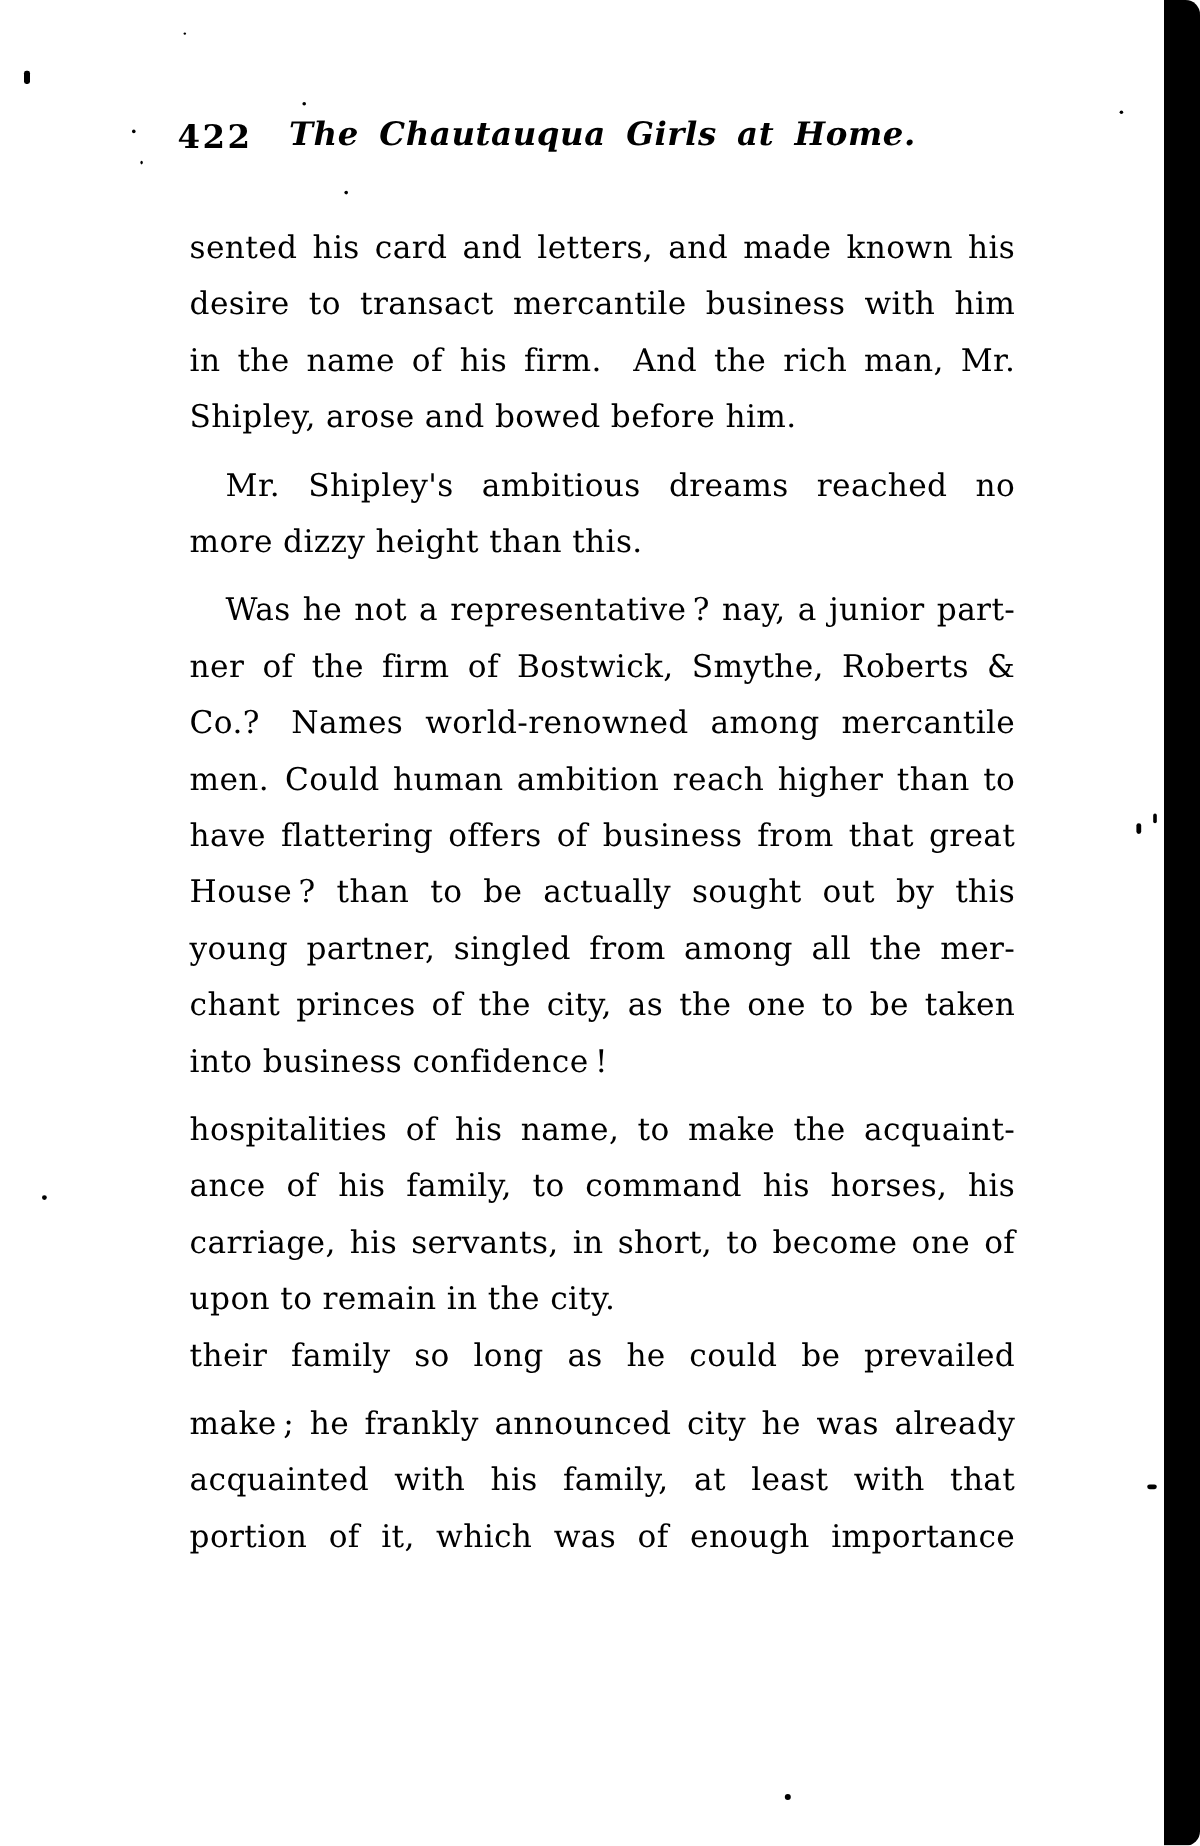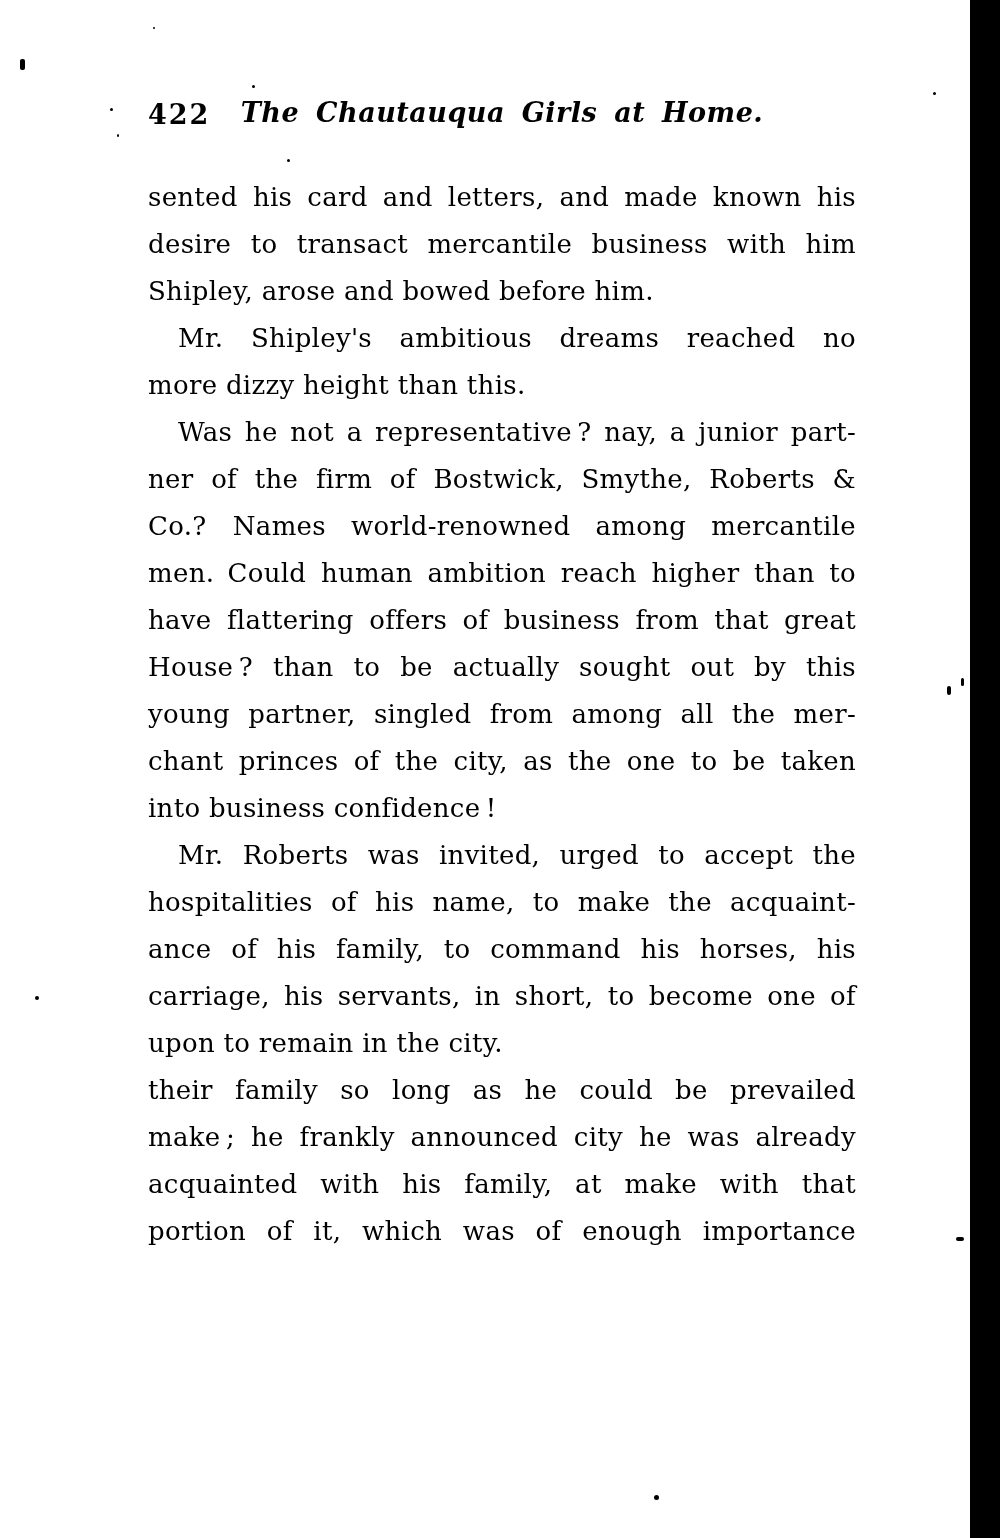--- a/index.html
+++ b/index.html
@@ -3,35 +3,35 @@
 <meta charset="utf-8">
 <style>
   html,body{margin:0;padding:0;}
   body{
     width:1000px;height:1538px;
     background:#ffffff;
     font-family:"DejaVu Serif", serif;
     color:#000000;
     position:relative;
   }
-  .page{position:absolute;inset:0;background:#ffffff;overflow:hidden;}
+  .page{position:absolute;inset:0;background:#ffffff;overflow:hidden;border-radius:12px;}
 
   .running-head{position:absolute;top:97px;left:148px;width:708px;height:38px;}
   .pagenum{
     position:absolute;left:0;top:2px;
     font-size:27px;font-weight:bold;letter-spacing:2px;
   }
   .title{
     display:block;text-align:center;
     font-style:italic;font-weight:bold;
     font-size:27px;word-spacing:7px;letter-spacing:0.5px;
   }
 
   .text-block{position:absolute;top:174px;left:148px;width:708px;}
-  .paragraph{margin:0;}
+  .paragraph{margin:10px;}
   .line{
     height:47px;line-height:47px;
     font-size:26px;
     text-align:justify;
     text-align-last:justify;
     letter-spacing:0.3px;
   }
   .line.flush{text-align-last:left;}
   .line.indent{text-indent:30px;}
 
@@ -60,48 +60,48 @@
 
   <header class="running-head">
     <span class="pagenum">422</span>
     <span class="title">The Chautauqua Girls at Home.</span>
   </header>
 
   <main class="text-block">
       <div class="paragraph">
         <div class="line">sented his card and letters, and made known his</div>
         <div class="line">desire to transact mercantile business with him</div>
+        <div class="line">in the name of his firm. And the rich man, Mr.</div>
         <div class="line flush">Shipley, arose and bowed before him.</div>
       </div>
       <div class="paragraph">
         <div class="line indent">Mr. Shipley's ambitious dreams reached no</div>
         <div class="line flush">more dizzy height than this.</div>
       </div>
       <div class="paragraph">
         <div class="line indent">Was he not a representative ? nay, a junior part-</div>
         <div class="line">ner of the firm of Bostwick, Smythe, Roberts &amp;</div>
         <div class="line">Co.? Names world-renowned among mercantile</div>
         <div class="line">men. Could human ambition reach higher than to</div>
         <div class="line">have flattering offers of business from that great</div>
         <div class="line">House ? than to be actually sought out by this</div>
         <div class="line">young partner, singled from among all the mer-</div>
         <div class="line">chant princes of the city, as the one to be taken</div>
         <div class="line flush">into business confidence !</div>
       </div>
       <div class="paragraph">
-        <div class="line indent">Mr. Roberts was invited, urged to accept the</div>
         <div class="line">hospitalities of his name, to make the acquaint-</div>
         <div class="line">ance of his family, to command his horses, his</div>
         <div class="line">carriage, his servants, in short, to become one of</div>
         <div class="line flush">upon to remain in the city.</div>
         <div class="line">their family so long as he could be prevailed</div>
       </div>
       <div class="paragraph">
         <div class="line">make ; he frankly announced city he was already</div>
-        <div class="line">acquainted with his family, at make with that</div>
+        <div class="line">acquainted with his family, at least with that</div>
         <div class="line">portion of it, which was of enough importance</div>
       </div>
     </main>
 
   <div class="gutter">
     
     
     
     
     

